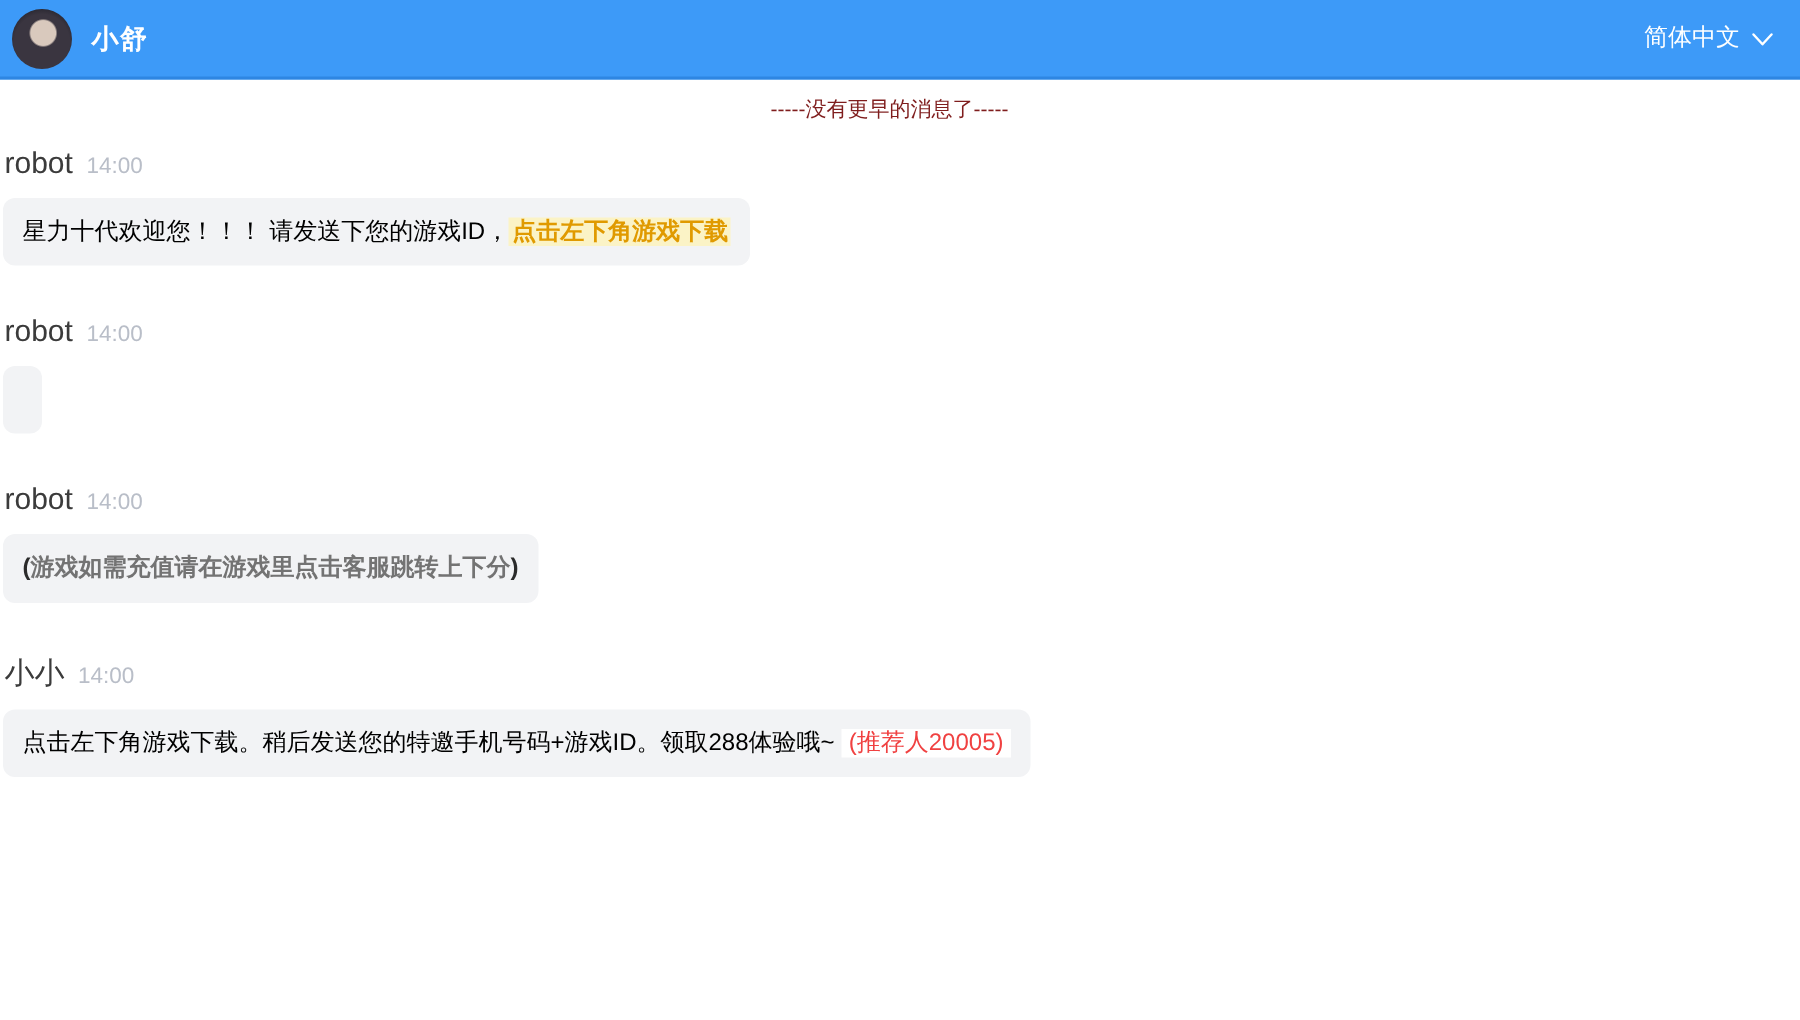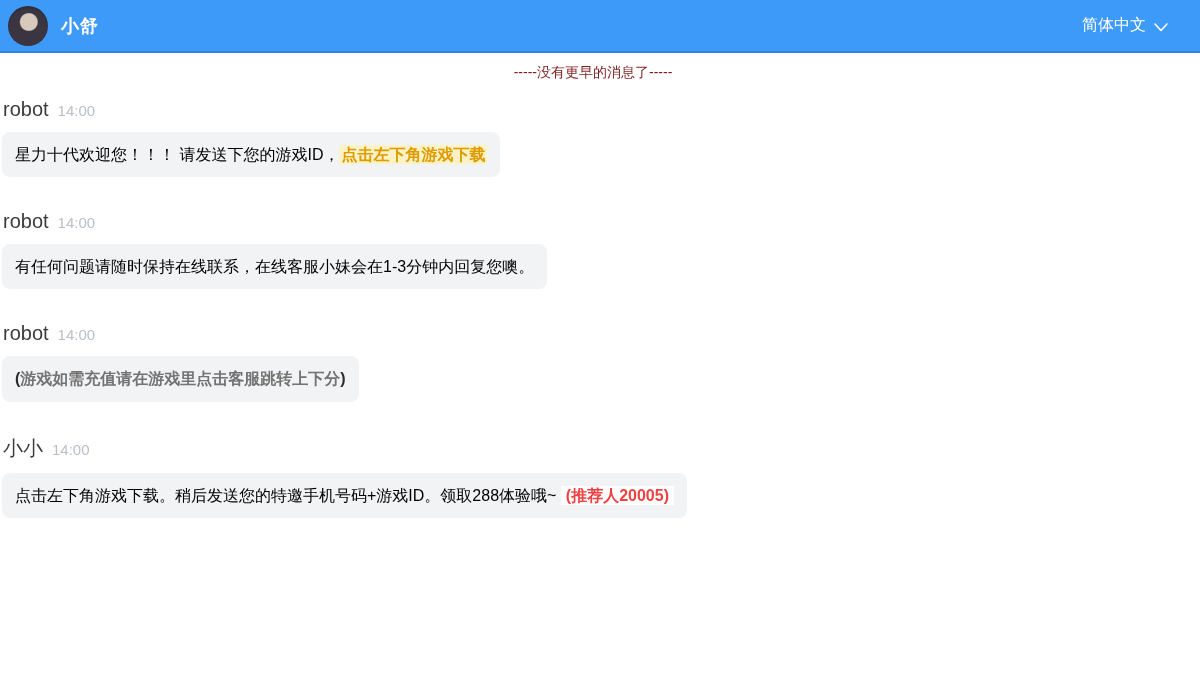--- a/index.html
+++ b/index.html
@@ -9,21 +9,21 @@
     font-family: "Liberation Sans", "DejaVu Sans", sans-serif;
     overflow: hidden;
   }
   
   .header {
     height: 53px;
     background: #3d9af8;
     border-bottom: 2px solid #2e86e2;
     display: flex;
     align-items: center;
-    padding: 0 32px 0 8px;
+    padding: 0 18px 0 8px;
   }
   .avatar {
     width: 40px; height: 40px;
     border-radius: 50%;
     flex: 0 0 40px;
     background:
       radial-gradient(circle at 52% 40%, #d9c9bd 0 26%, rgba(217,201,189,0) 30%),
       radial-gradient(circle at 50% 55%, #3a3540 0 62%, #2b2933 75%, #23212b 100%),
       linear-gradient(135deg, #9fb4c8, #6e8296);
     overflow: hidden;
@@ -71,21 +71,21 @@
     line-height: 1.45;
     color: #2f2f2f;
     max-width: 900px;
   }
   .seg { white-space: pre-wrap; }
   .st-normal   { color: #000000; }
   .st-orangehl { color: #e09a00; font-weight: 700; background: #fbf3c6; padding: 1px 2px; }
   .st-redhl    { color: #f04141; font-weight: 700; background: #fbf5cc; padding: 1px 2px; }
   .st-darkbold { color: #2b2b2b; font-weight: 700; }
   .st-redbold  { color: #737373; font-weight: 700; }
-  .st-redwhite { color: #f04141; font-weight: 700; background: #ffffff; padding: 1px 5px; margin-top: 16px; }
+  .st-redwhite { color: #f04141; font-weight: 400; background: #ffffff; padding: 1px 5px; margin-top: 16px; }
 </style>
 </head>
 <body>
 
 <div class="header">
   <div class="avatar"></div>
   <div class="agent-name">小舒</div>
   <div class="lang-select">
     <span>简体中文</span>
     <span class="chevron">
@@ -105,21 +105,21 @@
       <span class="time">14:00</span>
     </div>
     <div class="bubble"><span class="seg st-normal">星力十代欢迎您！！！ 请发送下您的游戏ID，</span><span class="seg st-orangehl">点击左下角游戏下载</span></div>
   </div>
 
   <div class="message">
     <div class="meta-row">
       <span class="sender">robot</span>
       <span class="time">14:00</span>
     </div>
-    <div class="bubble"><span class="seg st-normal">有任何问题请随时保持在线联系，在线客服小妹会在1-3分钟内回复您噢。</span><br></div>
+    <div class="bubble"><br></div>
   </div>
 
   <div class="message">
     <div class="meta-row">
       <span class="sender">robot</span>
       <span class="time">14:00</span>
     </div>
     <div class="bubble"><span class="seg st-darkbold">(</span><span class="seg st-redbold">游戏如需充值请在游戏里点击客服跳转上下分</span><span class="seg st-darkbold">)</span></div>
   </div>
 

